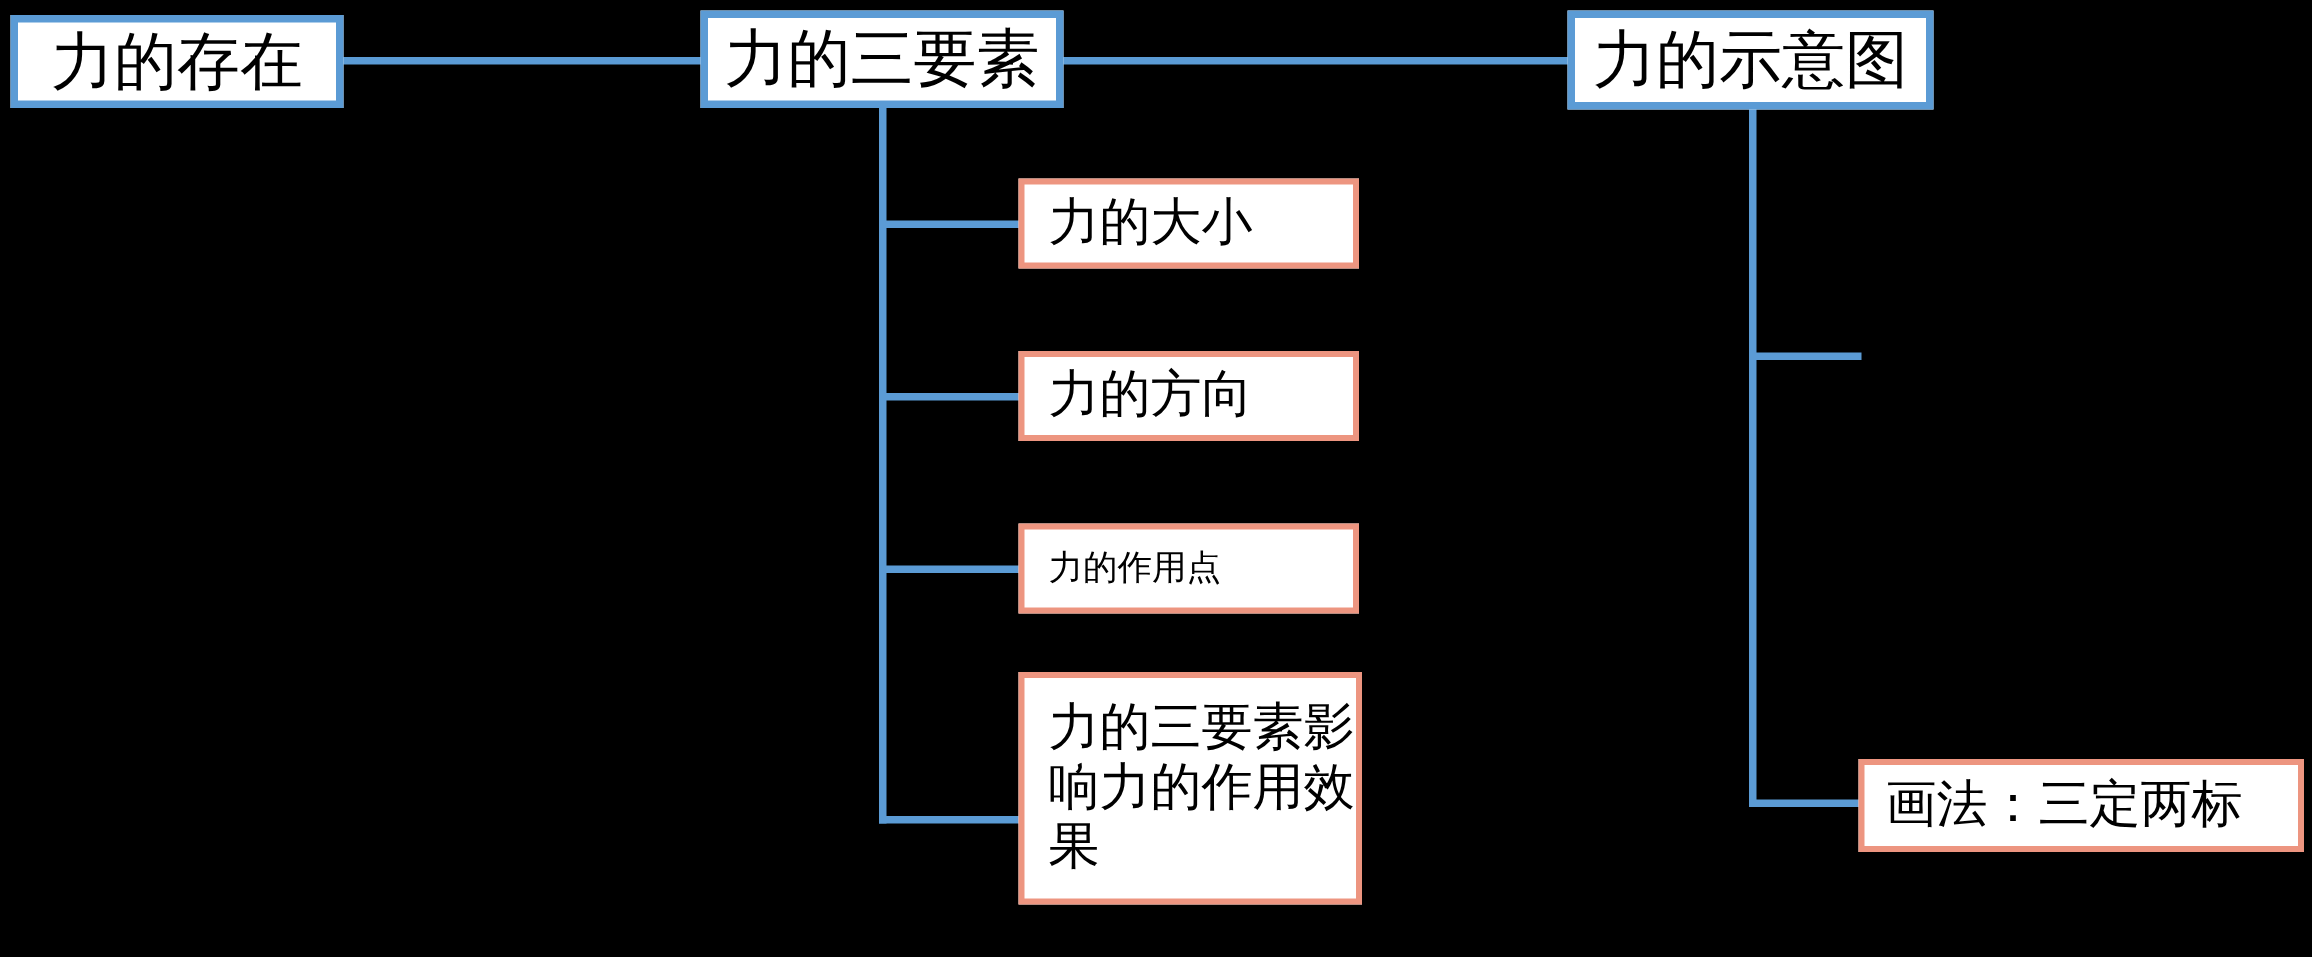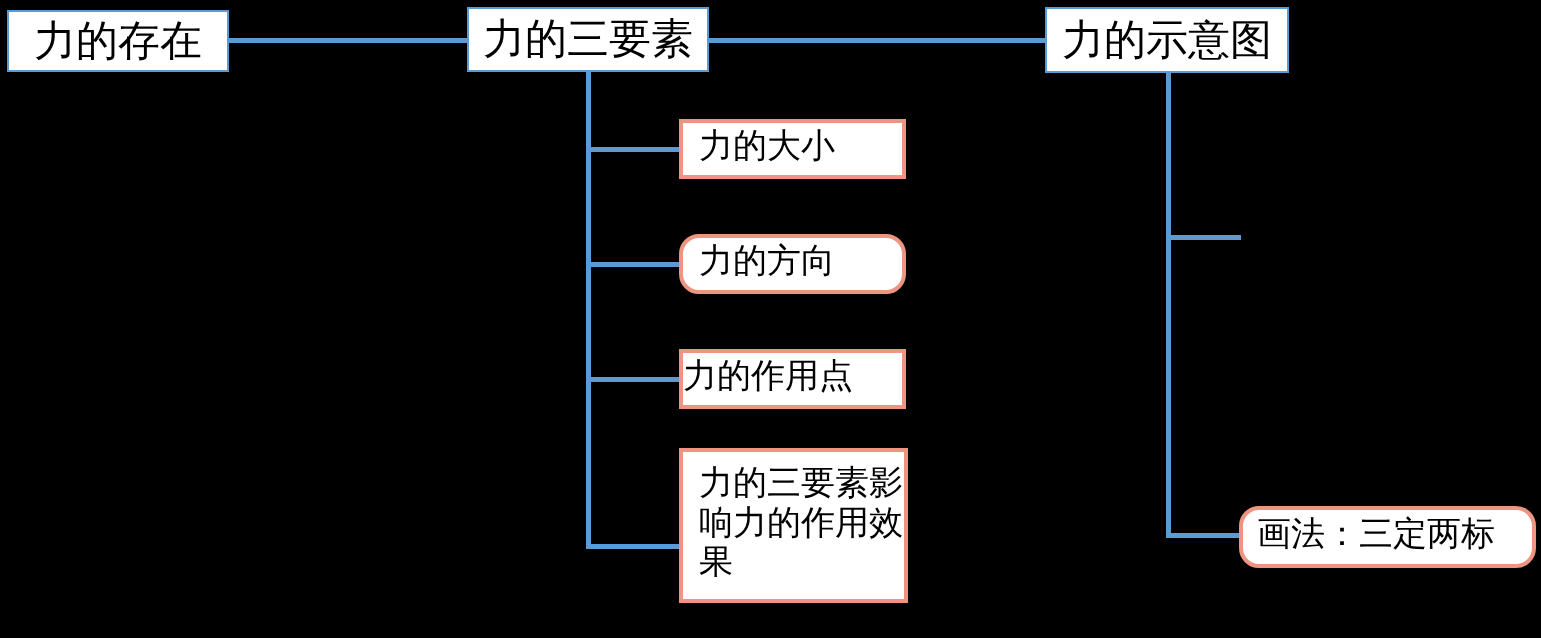--- a/index.html
+++ b/index.html
@@ -26,41 +26,40 @@
     position: absolute;
     box-sizing: border-box;
     background: #ffffff;
     display: flex;
     align-items: center;
     color: #000000;
     line-height: 1.16;
     white-space: pre-line;
   }
   .node.blue {
-    border: 2px solid #ec4899;
+    border: 5px solid #ec4899;
     text-align: center;
   }
   .node.coral {
     border: 4px solid #ed9580;
     justify-content: flex-start;
     text-align: left;
-    font-family: Liberation Mono, monospace;
   }
   .node-label {
     display: block;
     width: 100%;
   }
   
   #node-existence  { left: 7px;    top: 10px;  width: 222px; height: 62px;  font-size: 42px; }
   #node-three      { left: 467px;  top: 7px;   width: 242px; height: 65px;  font-size: 42px; }
   #node-diagram    { left: 1045px; top: 7px;   width: 244px; height: 66px;  font-size: 42px; }
 
   #node-magnitude  { left: 679px;  top: 119px; width: 227px; height: 60px;  font-size: 34px; padding-left: 16px; }
   #node-direction  { left: 679px;  top: 234px; width: 227px; height: 60px;  font-size: 34px; padding-left: 16px; }
-  #node-point      { left: 679px;  top: 349px; width: 227px; height: 60px;  font-size: 34px; }
+  #node-point      { left: 679px;  top: 349px; width: 227px; height: 60px;  font-size: 23px; padding-left: 16px; }
   #node-effect     { left: 679px;  top: 448px; width: 229px; height: 155px; font-size: 34px; padding-left: 16px; }
 
   #node-arrow      { left: 1239px; top: 115px; width: 297px; height: 241px; font-size: 34px; padding-left: 14px; }
   #node-method     { left: 1239px; top: 506px; width: 297px; height: 62px;  font-size: 34px; padding-left: 14px; }
 
   
   #conn-existence-three   { left: 227px;  top: 38px;  width: 242px; height: 5px; }
   #conn-three-diagram     { left: 707px;  top: 38px;  width: 340px; height: 5px; }
 
   #trunk-three            { left: 586px;  top: 70px;  width: 5px;  height: 479px; }
@@ -100,30 +99,30 @@
   </div>
 
   <div class="node blue" id="node-three" style="border-color: rgb(91, 155, 213); background: rgb(255, 255, 255); color: rgb(0, 0, 0);">
     <span class="node-label">力的三要素</span>
   </div>
 
   <div class="node coral" id="node-magnitude" style="border-color: rgb(237, 149, 128); background: rgb(255, 255, 255); color: rgb(0, 0, 0);">
     <span class="node-label">力的大小</span>
   </div>
 
-  <div class="node coral" id="node-direction" style="border-color: rgb(237, 149, 128); background: rgb(255, 255, 255); color: rgb(0, 0, 0); border-radius: 20px;">
+  <div class="node coral" id="node-direction" style="border-color: rgb(237, 149, 128); background: rgb(255, 255, 255); color: rgb(0, 0, 0);">
     <span class="node-label">力的方向</span>
   </div>
 
   <div class="node coral" id="node-point" style="border-color: rgb(237, 149, 128); background: rgb(255, 255, 255); color: rgb(0, 0, 0);">
     <span class="node-label">力的作用点</span>
   </div>
 
   <div class="node coral" id="node-effect" style="border-color: rgb(237, 149, 128); background: rgb(255, 255, 255); color: rgb(0, 0, 0);">
     <span class="node-label">力的三要素影响力的作用效果</span>
   </div>
 
 
-  <div class="node coral" id="node-method" style="border-color: rgb(237, 149, 128); background: rgb(255, 255, 255); color: rgb(0, 0, 0); border-radius: 20px;">
+  <div class="node coral" id="node-method" style="border-color: rgb(237, 149, 128); background: rgb(255, 255, 255); color: rgb(0, 0, 0);">
     <span class="node-label">画法：三定两标</span>
   </div>
 
 </div>
 
 </body></html>

